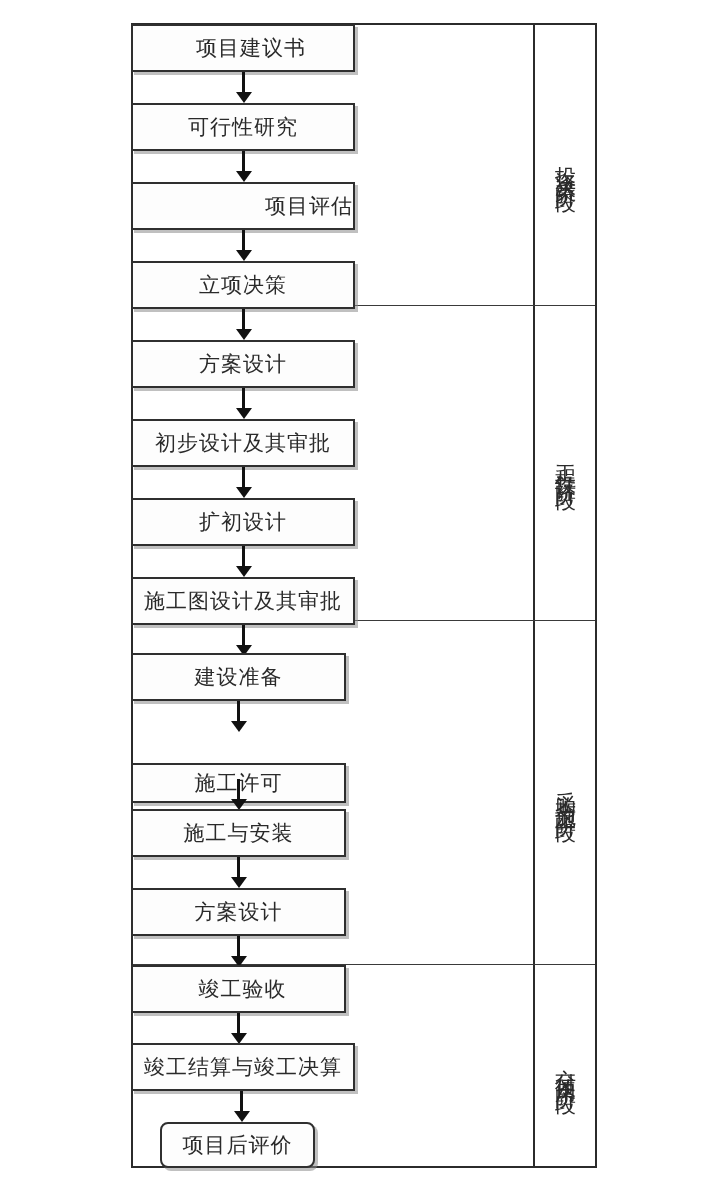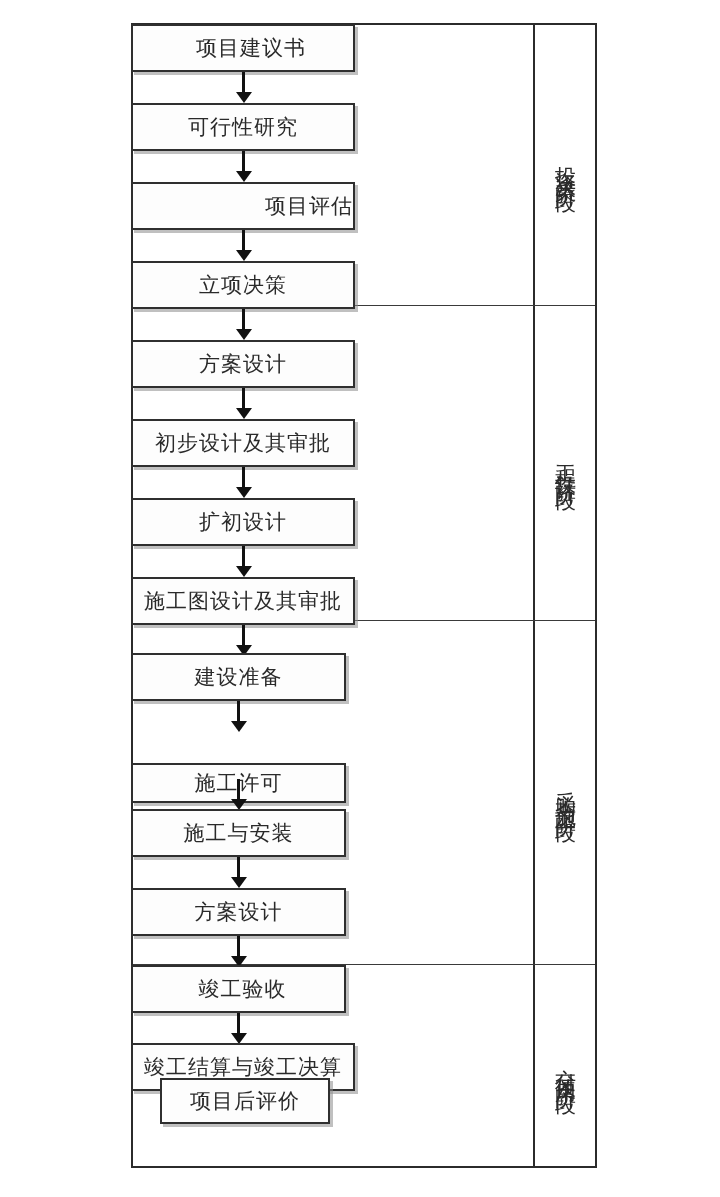--- a/index.html
+++ b/index.html
@@ -173,21 +173,21 @@
   <div class="node" style="left:131px; top:965px; width:215px; height:48px;padding-left:8px;">
     <span class="label">竣工验收</span>
   </div>
   <div class="arrow" style="left:237px; top:1013px; height:22px;"></div>
 
   <div class="node" style="left:131px; top:1043px; width:224px; height:48px;">
     <span class="label">竣工结算与竣工决算</span>
   </div>
   <div class="arrow" style="left:240px; top:1091px; height:22px;"></div>
 
-  <div class="node" style="left:160px; top:1078px; width:170px; height:46px;">
+  <div class="node" style="left:160px; top:1122px; width:155px; height:46px;border-radius:8px;">
     <span class="label">项目后评价</span>
   </div>
 
   <div class="phase" style="left:535px; top:25px; width:60px; height:280px;">
     <span class="vtext">投资决策阶段</span>
   </div>
 
   <div class="phase" style="left:535px; top:306px; width:60px; height:314px;">
     <span class="vtext">工程设计阶段</span>
   </div>

